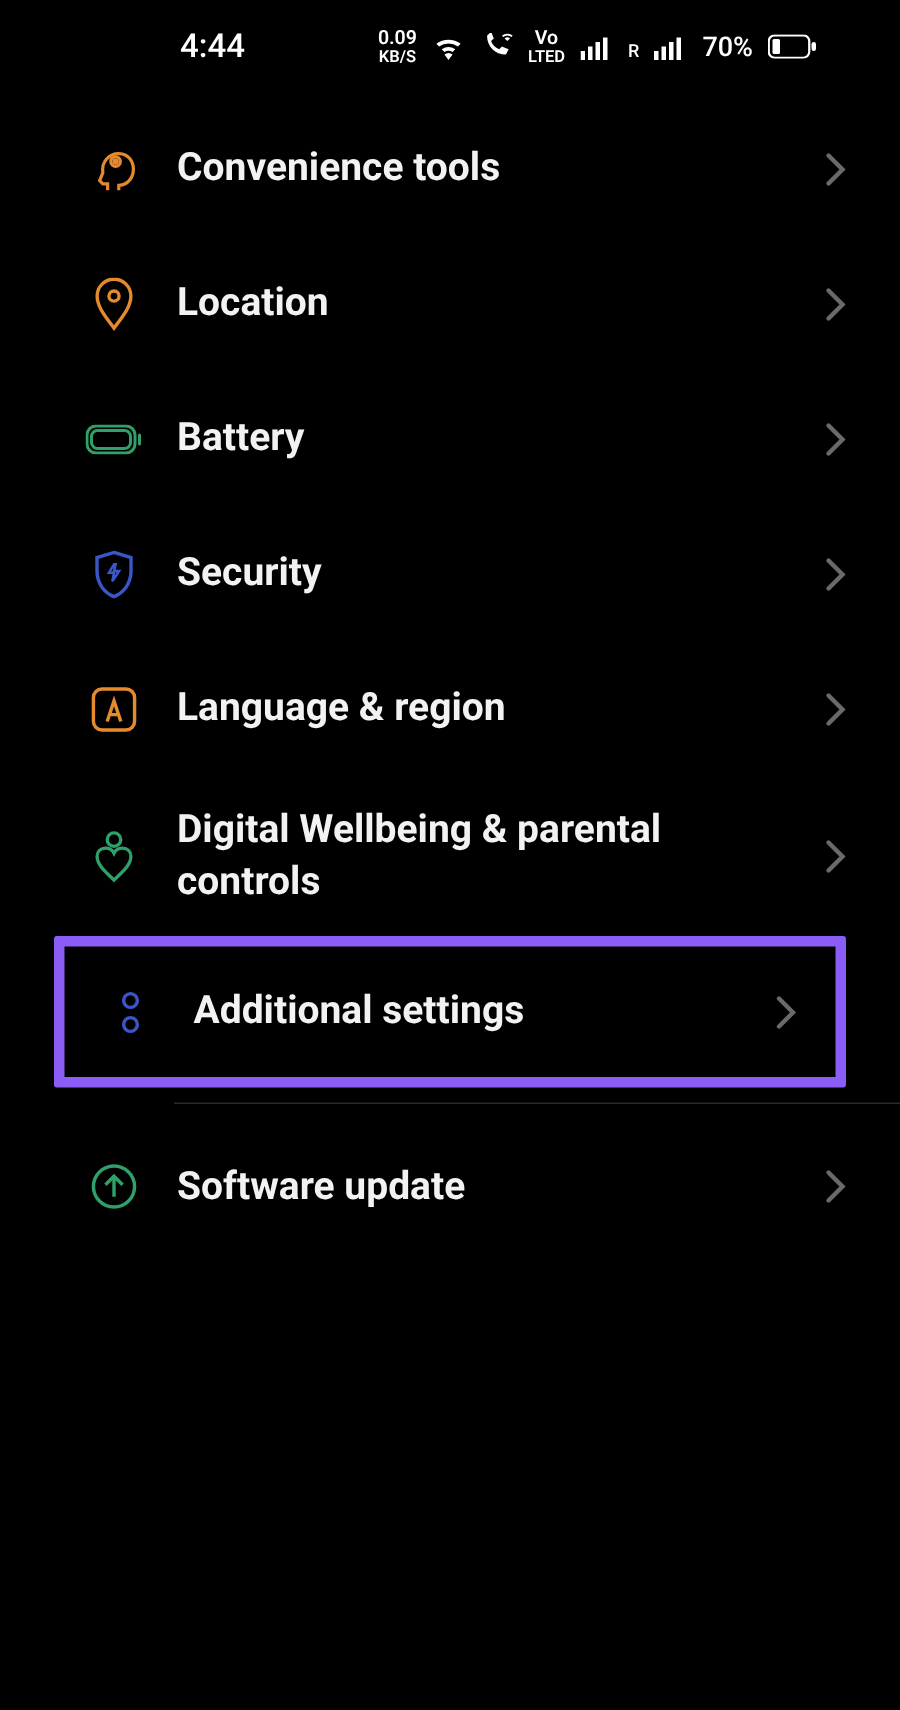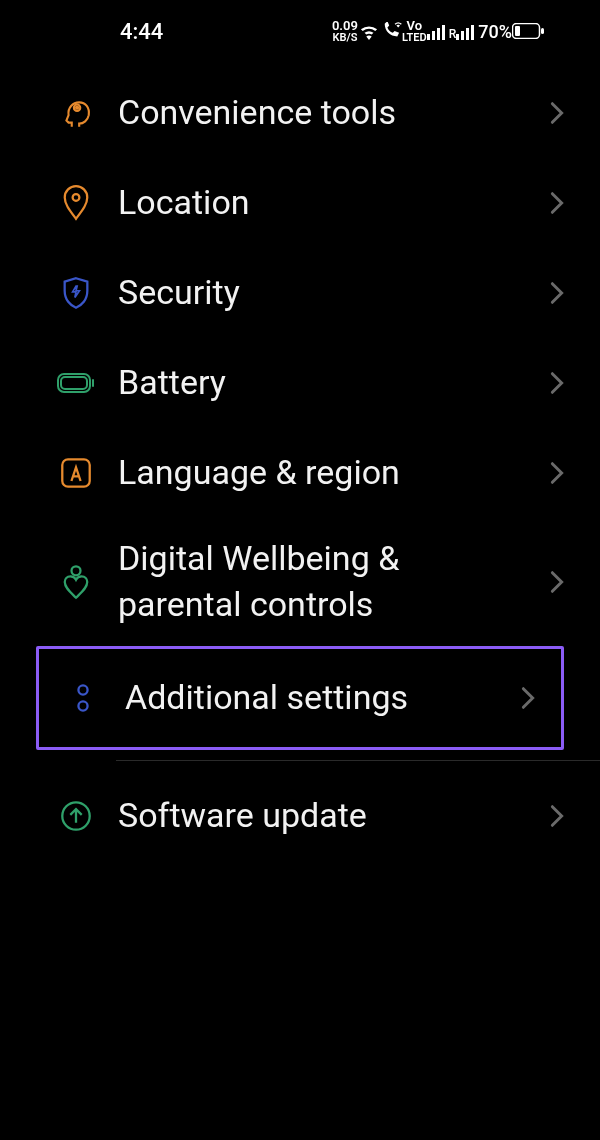--- a/index.html
+++ b/index.html
@@ -15,57 +15,57 @@
   .status-bar {
     height: 62px;
     display: flex;
     align-items: center;
     justify-content: space-between;
     padding: 0 56px 0 84px;
     font-size: 22px;
     font-weight: 500;
     margin-left: 36px;
   }
-  .status-right { display: flex; align-items: center; font-size: 18px; text-align: right; }
+  .status-right { display: flex; align-items: center; gap: 10px; font-size: 18px; text-align: right; }
   .status-stack { display:flex; flex-direction:column; align-items:center; line-height:1; font-size:11px; font-weight:600; }
   .status-stack .top { font-size:13px; }
   .header {
     height: 104px;
     display: flex;
     align-items: center;
     justify-content: center;
     border-bottom: 1px solid #2a2a2a;
   }
   .header-title { font-size: 30px; font-weight: 500; }
   .list { padding-top: 6px; }
   .item {
     display: flex;
     align-items: center;
     min-height: 90px;
     padding: 18px 30px 18px 48px;
     position: relative;
   }
   .item.highlighted {
-    border: 3px solid #8b5cf6;
+    border: 7px solid #8b5cf6;
     margin: 0 36px 0 36px;
     padding: 26px 20px 26px 10px;
     border-radius: 2px;
   }
   .item.highlighted .icon-slot { margin-left: 6px; }
   .icon-slot {
     width: 56px;
     display: flex;
     justify-content: center;
     align-items: center;
     flex-shrink: 0;
   }
   .label {
     flex: 1;
-    font-size: 34px;
-    font-weight: 400;
+    font-size: 26px;
+    font-weight: 700;
     color: #f2f2f2;
     padding-left: 14px;
     line-height: 1.35;
     padding-right: 20px;
   }
   .chevron {
     width: 26px;
     display: flex;
     justify-content: center;
     align-items: center;
@@ -164,51 +164,51 @@
       <span class="label">Location</span>
       <span class="chevron">
           <svg width="14" height="24" viewBox="0 0 12 20">
             <path d="M2 2l8 8-8 8" fill="none" stroke="#6a6a6a" stroke-width="2.5" stroke-linecap="round"></path>
           </svg>
         </span>
     </div>
 
     <div class="item">
       <span class="icon-slot">
-        <svg width="30" height="34" viewBox="0 0 26 30" fill="none" stroke="#3a56c9" stroke-width="2">
-            <path d="M13 2l10 3v8c0 8-5 13-10 15-5-2-10-7-10-15V5l10-3z"></path>
-            <path d="M13 9l-3 5h3l-1 5 4-6h-3l1-4z" stroke-width="1.5"></path>
-          </svg>
-      </span>
-      <span class="label">Security</span>
-      <span class="chevron">
-          <svg width="14" height="24" viewBox="0 0 12 20">
-            <path d="M2 2l8 8-8 8" fill="none" stroke="#6a6a6a" stroke-width="2.5" stroke-linecap="round"></path>
-          </svg>
-        </span>
-    </div>
-
-    <div class="item">
-      <span class="icon-slot">
         <svg width="38" height="20" viewBox="0 0 38 20" fill="none" stroke="#2fa06a" stroke-width="2">
             <rect x="1" y="1" width="32" height="18" rx="6"></rect>
             <rect x="4" y="4" width="26" height="12" rx="4" fill="none"></rect>
             <rect x="35" y="6" width="2" height="8" rx="1" fill="#2fa06a" stroke="none"></rect>
           </svg>
       </span>
       <span class="label">Battery</span>
       <span class="chevron">
           <svg width="14" height="24" viewBox="0 0 12 20">
             <path d="M2 2l8 8-8 8" fill="none" stroke="#6a6a6a" stroke-width="2.5" stroke-linecap="round"></path>
           </svg>
         </span>
     </div>
 
     <div class="item">
       <span class="icon-slot">
+        <svg width="30" height="34" viewBox="0 0 26 30" fill="none" stroke="#3a56c9" stroke-width="2">
+            <path d="M13 2l10 3v8c0 8-5 13-10 15-5-2-10-7-10-15V5l10-3z"></path>
+            <path d="M13 9l-3 5h3l-1 5 4-6h-3l1-4z" stroke-width="1.5"></path>
+          </svg>
+      </span>
+      <span class="label">Security</span>
+      <span class="chevron">
+          <svg width="14" height="24" viewBox="0 0 12 20">
+            <path d="M2 2l8 8-8 8" fill="none" stroke="#6a6a6a" stroke-width="2.5" stroke-linecap="round"></path>
+          </svg>
+        </span>
+    </div>
+
+    <div class="item">
+      <span class="icon-slot">
         <svg width="32" height="32" viewBox="0 0 28 28" fill="none" stroke="#e68a2e" stroke-width="2">
             <rect x="2" y="2" width="24" height="24" rx="5"></rect>
             <path d="M10 21l4-12 4 12M11.5 17h5"></path>
           </svg>
       </span>
       <span class="label">Language &amp; region</span>
       <span class="chevron">
           <svg width="14" height="24" viewBox="0 0 12 20">
             <path d="M2 2l8 8-8 8" fill="none" stroke="#6a6a6a" stroke-width="2.5" stroke-linecap="round"></path>
           </svg>

